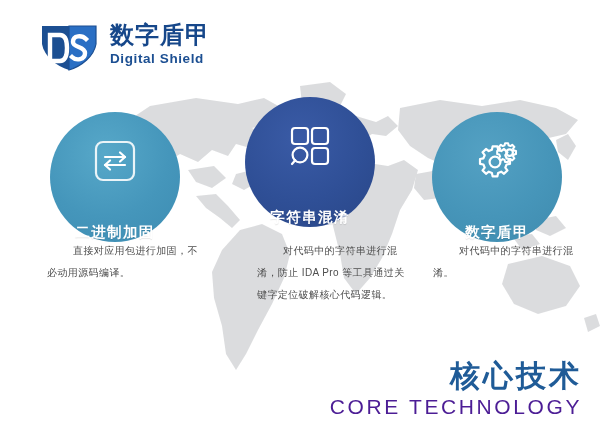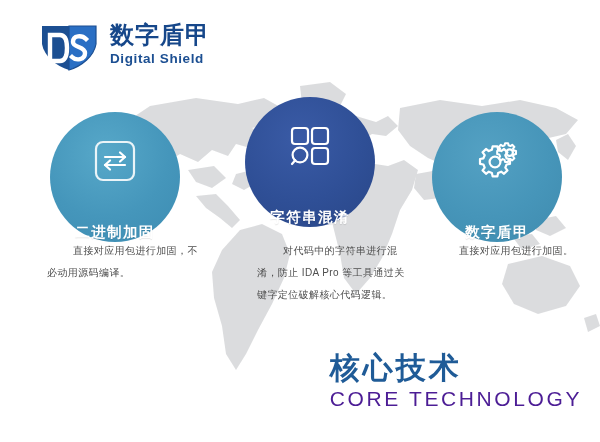--- a/index.html
+++ b/index.html
@@ -111,22 +111,22 @@
     text-align: left;
   }
   #desc-1 { left: 47px;  top: 240px; width: 152px; }
   #desc-2 { left: 241px; top: 240px; width: 152px; margin-left: 16px; }
   #desc-3 { left: 433px; top: 240px; width: 152px; }
 
   
   #heading {
     position: absolute;
     right: 18px;
-    bottom: 30px;
-    text-align: left;
+    bottom: 22px;
+    text-align: right;
   }
   #heading-cn {
     font-size: 30px;
     font-weight: bold;
     color: #1f5b97;
     letter-spacing: 3px;
     line-height: 36px;
     white-space: nowrap;
   }
   #heading-en {
@@ -232,20 +232,20 @@
                  -3.3 0 -0.5-2.3 -2.1-0.9 -1.9 1.4 -2.3-2.3 1.4-1.9 -0.9-2.1 -2.3-0.5
                  0-3.3 2.3-0.5 0.9-2.1 -1.4-1.9 2.3-2.3 1.9 1.4 2.1-0.9 z" transform="translate(-1.5,0) scale(0.92) translate(2,1)"></path>
         <circle cx="35.6" cy="14.6" r="3.3"></circle>
       </g>
     </svg>
     <div class="circle-label">数字盾甲</div>
   </div>
 
   <div class="desc" id="desc-1">直接对应用包进行加固，不必动用源码编译。</div>
   <div class="desc" id="desc-2">对代码中的字符串进行混淆，防止 IDA Pro 等工具通过关键字定位破解核心代码逻辑。</div>
-  <div class="desc" id="desc-3">直接对应用包进行加固。</div>
+  <div class="desc" id="desc-3">对代码中的字符串进行混淆。</div>
 
   <div id="heading">
     <div id="heading-cn">核心技术</div>
     <div id="heading-en">CORE TECHNOLOGY</div>
   </div>
 
 </div>
 
 </body></html>

